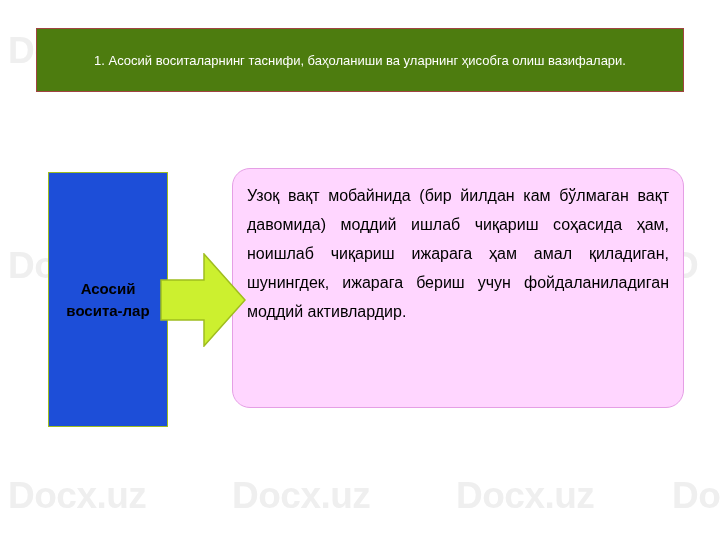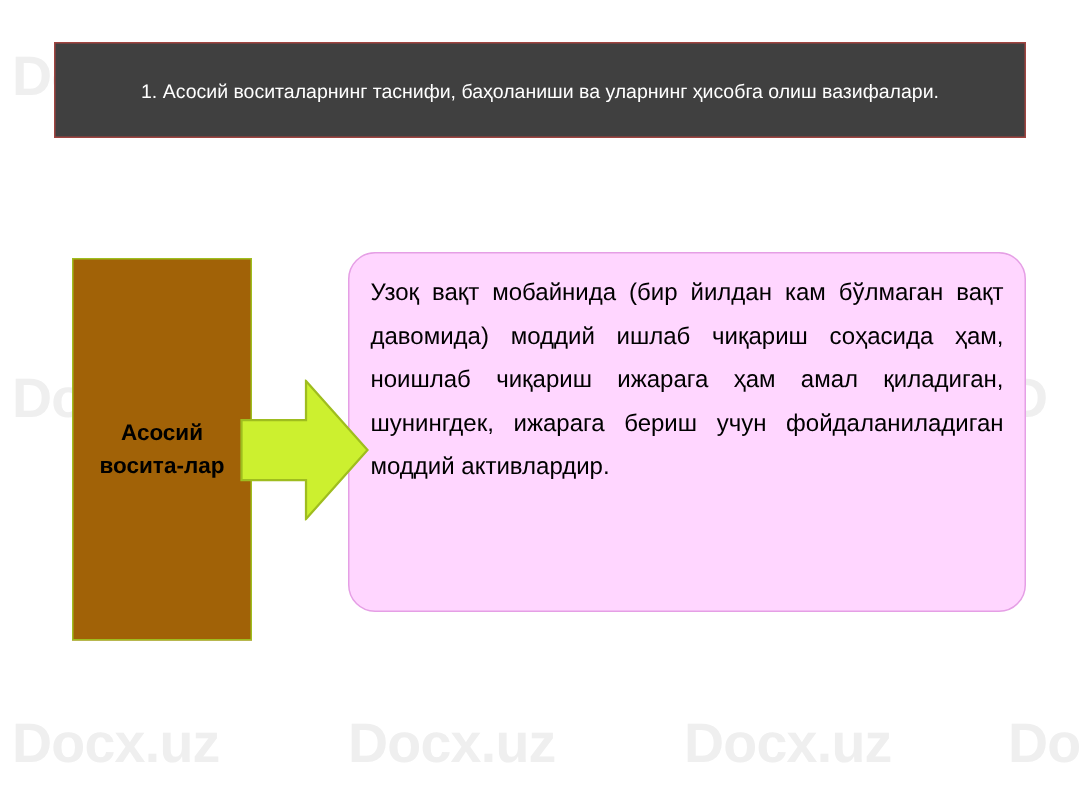--- a/index.html
+++ b/index.html
@@ -41,21 +41,21 @@
   .wm-c3 { left: 456px; }
   .wm-c4 { left: 672px; }
 
   
   .title-banner {
     position: absolute;
     left: 36px;
     top: 28px;
     width: 648px;
     height: 64px;
-    background: #404040;
+    background: #4d7c0f;
     border: 1px solid #a04440;
     box-sizing: border-box;
     display: flex;
     align-items: center;
     justify-content: center;
     z-index: 2;
   }
   .title-text {
     color: #ffffff;
     font-size: 13px;
@@ -65,21 +65,21 @@
     font-family: "Liberation Sans", sans-serif;
   }
 
   
   .left-box {
     position: absolute;
     left: 48px;
     top: 172px;
     width: 120px;
     height: 255px;
-    background: #a16207;
+    background: #1d4ed8;
     border: 1px solid #9fbd1f;
     box-sizing: border-box;
     display: flex;
     align-items: center;
     justify-content: center;
     z-index: 2;
   }
   .left-box-label {
     color: #000000;
     font-size: 15px;

